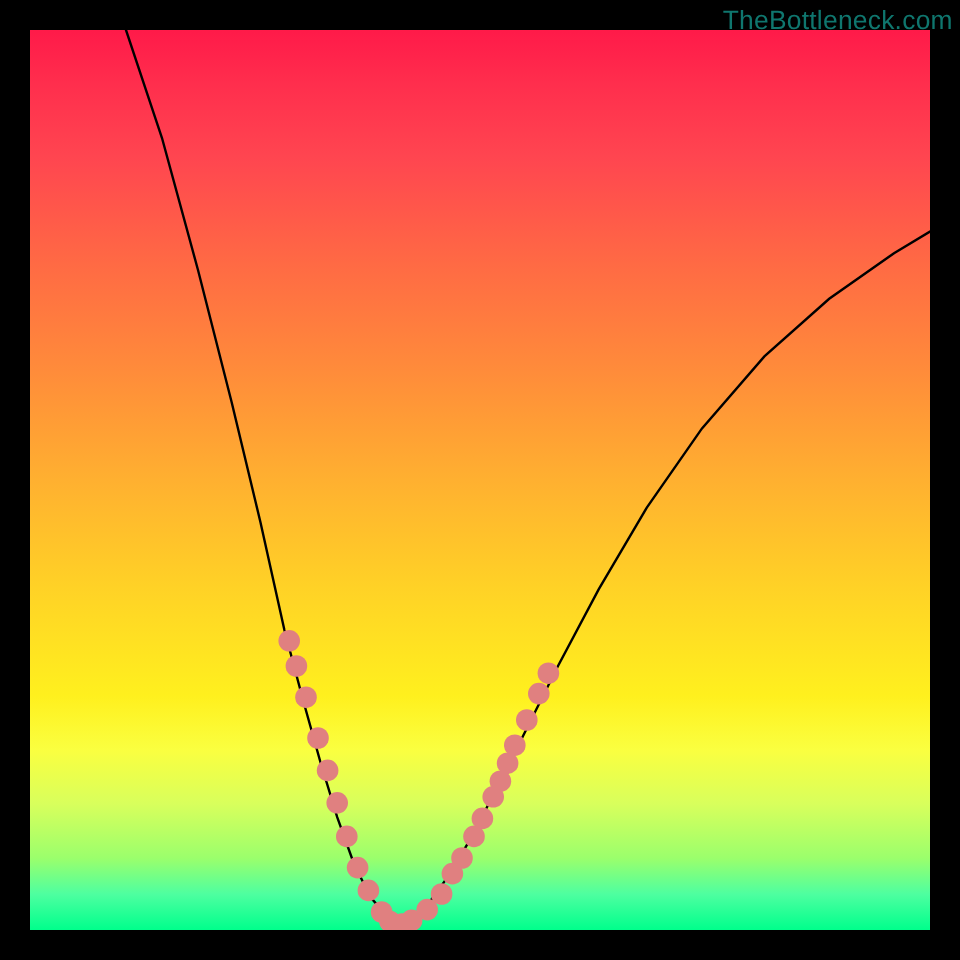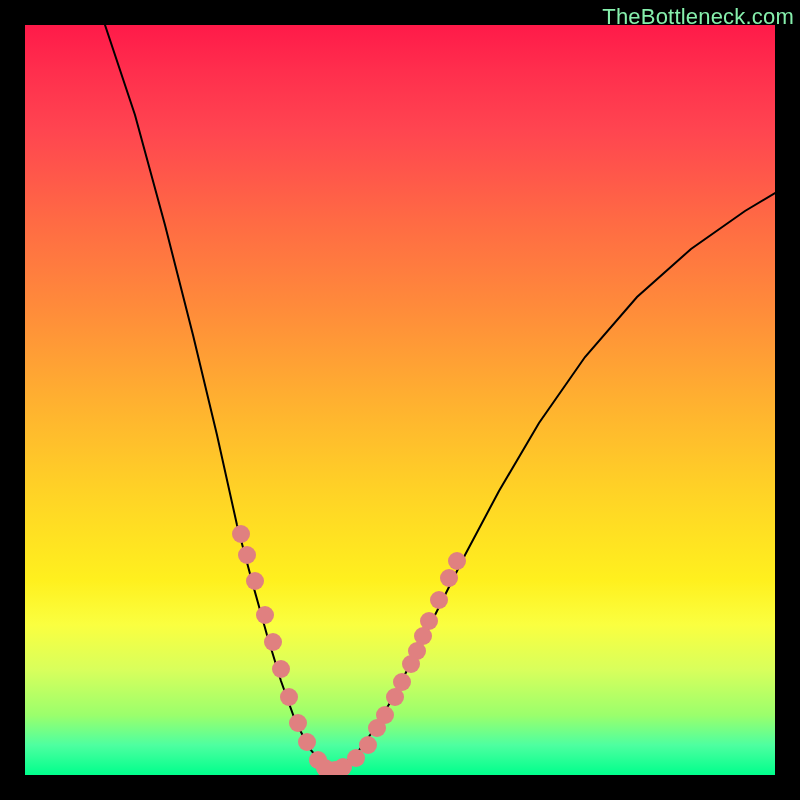--- a/index.html
+++ b/index.html
@@ -31,21 +31,21 @@
       #d8ff5c 86%,
       #9bff6c 92%,
       #4effa0 96%,
       #00ff8c 100%
     );
   }
   .watermark {
     position: absolute;
     top: 4px;
     right: 6px;
-    color: #86efac;
+    color: #0f766e;
     font-size: 22px;
     font-weight: 500;
     letter-spacing: 0.2px;
     user-select: none;
   }
   svg {
     position: absolute;
     left: 0;
     top: 0;
   }

